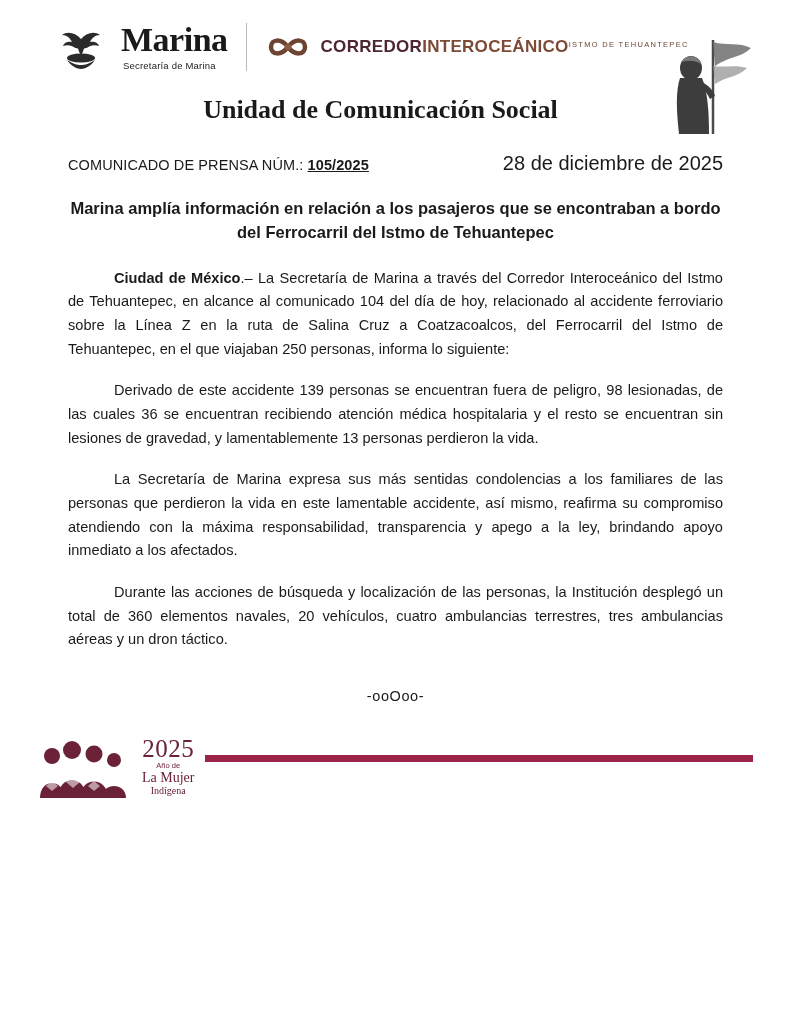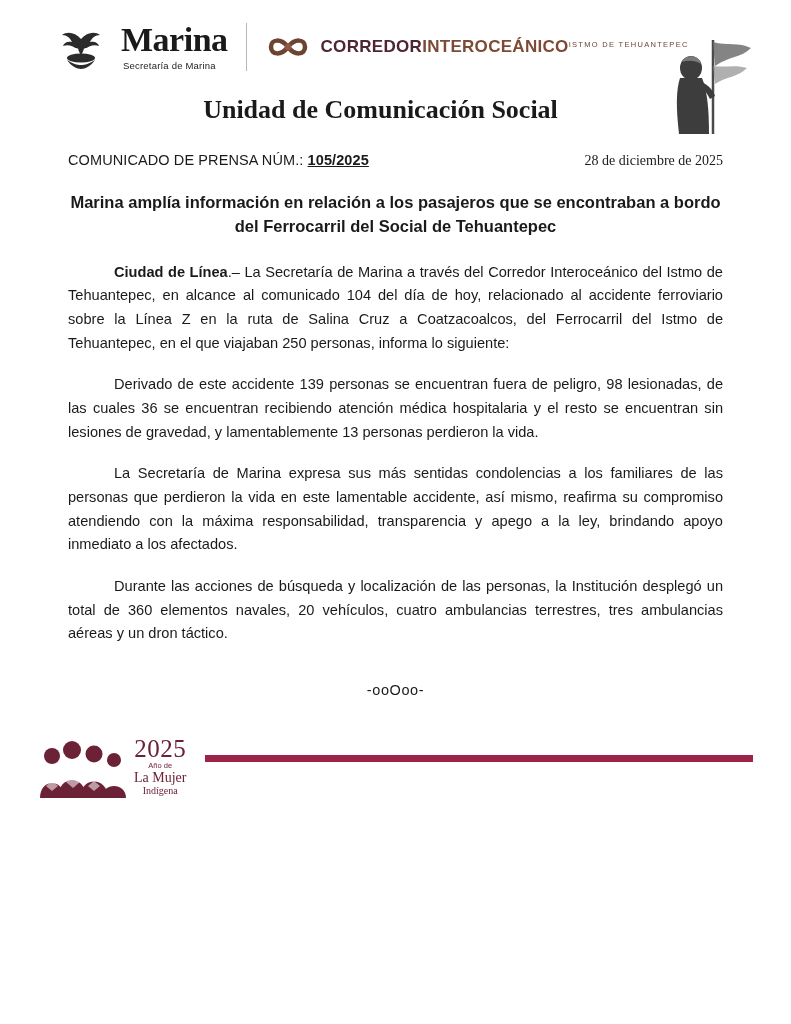--- a/index.html
+++ b/index.html
@@ -133,22 +133,21 @@
     gap: 32px;
   }
   .meta-left {
     letter-spacing: 0.1px;
   }
   .meta-num {
     font-weight: bold;
     text-decoration: underline;
   }
   .meta-right {
-    font-size: 14px;
-    font-family: Liberation Serif, serif;
+    font-size: 20px;
   }
 
   
   .doc-title {
     margin: 22px 70px 0 70px;
     text-align: center;
     font-size: 16.5px;
     font-weight: bold;
     line-height: 1.45;
     color: #1a1a1a;
@@ -181,21 +180,21 @@
     bottom: 16px;
     width: 791px;
     height: 78px;
   }
   .footer-logo {
     position: absolute;
     left: 36px;
     bottom: 6px;
     display: flex;
     align-items: flex-end;
-    gap: 2px;
+    gap: 10px;
   }
   .women-art {
     width: 96px;
     height: 62px;
     position: relative;
   }
   .year-block {
     display: flex;
     flex-direction: column;
     align-items: center;
@@ -299,25 +298,25 @@
   </div>
 
   <div class="meta-row">
     <div class="meta-left">
       <span>COMUNICADO DE PRENSA NÚM.:</span>
       <span class="meta-num">105/2025</span>
     </div>
     <div class="meta-right">28 de diciembre de 2025</div>
   </div>
 
-  <div class="doc-title">Marina amplía información en relación a los pasajeros que se encontraban a bordo del Ferrocarril del Social de Tehuantepec</div>
+  <div class="doc-title">Marina amplía información en relación a los pasajeros que se encontraban a bordo del Ferrocarril del Istmo de Tehuantepec</div>
 
   <div class="content">
     <p class="para">
-      <b>Ciudad de Línea</b><span>.– La Secretaría de Marina a través del Corredor Interoceánico del Istmo de Tehuantepec, en alcance al comunicado 104 del día de hoy, relacionado al accidente ferroviario sobre la Línea Z en la ruta de Salina Cruz a Coatzacoalcos, del Ferrocarril del Istmo de Tehuantepec, en el que viajaban 250 personas, informa lo siguiente:</span>
+      <b>Ciudad de México</b><span>.– La Secretaría de Marina a través del Corredor Interoceánico del Istmo de Tehuantepec, en alcance al comunicado 104 del día de hoy, relacionado al accidente ferroviario sobre la Línea Z en la ruta de Salina Cruz a Coatzacoalcos, del Ferrocarril del Istmo de Tehuantepec, en el que viajaban 250 personas, informa lo siguiente:</span>
     </p>
     <p class="para">Derivado de este accidente 139 personas se encuentran fuera de peligro, 98 lesionadas, de las cuales 36 se encuentran recibiendo atención médica hospitalaria y el resto se encuentran sin lesiones de gravedad, y lamentablemente 13 personas perdieron la vida.</p>
     <p class="para">La Secretaría de Marina expresa sus más sentidas condolencias a los familiares de las personas que perdieron la vida en este lamentable accidente, así mismo, reafirma su compromiso atendiendo con la máxima responsabilidad, transparencia y apego a la ley, brindando apoyo inmediato a los afectados.</p>
     <p class="para">Durante las acciones de búsqueda y localización de las personas, la Institución desplegó un total de 360 elementos navales, 20 vehículos, cuatro ambulancias terrestres, tres ambulancias aéreas y un dron táctico.</p>
     <div class="closing">-ooOoo-</div>
   </div>
 
   <div class="footer">
     <div class="footer-logo">
       <div class="women-art">

